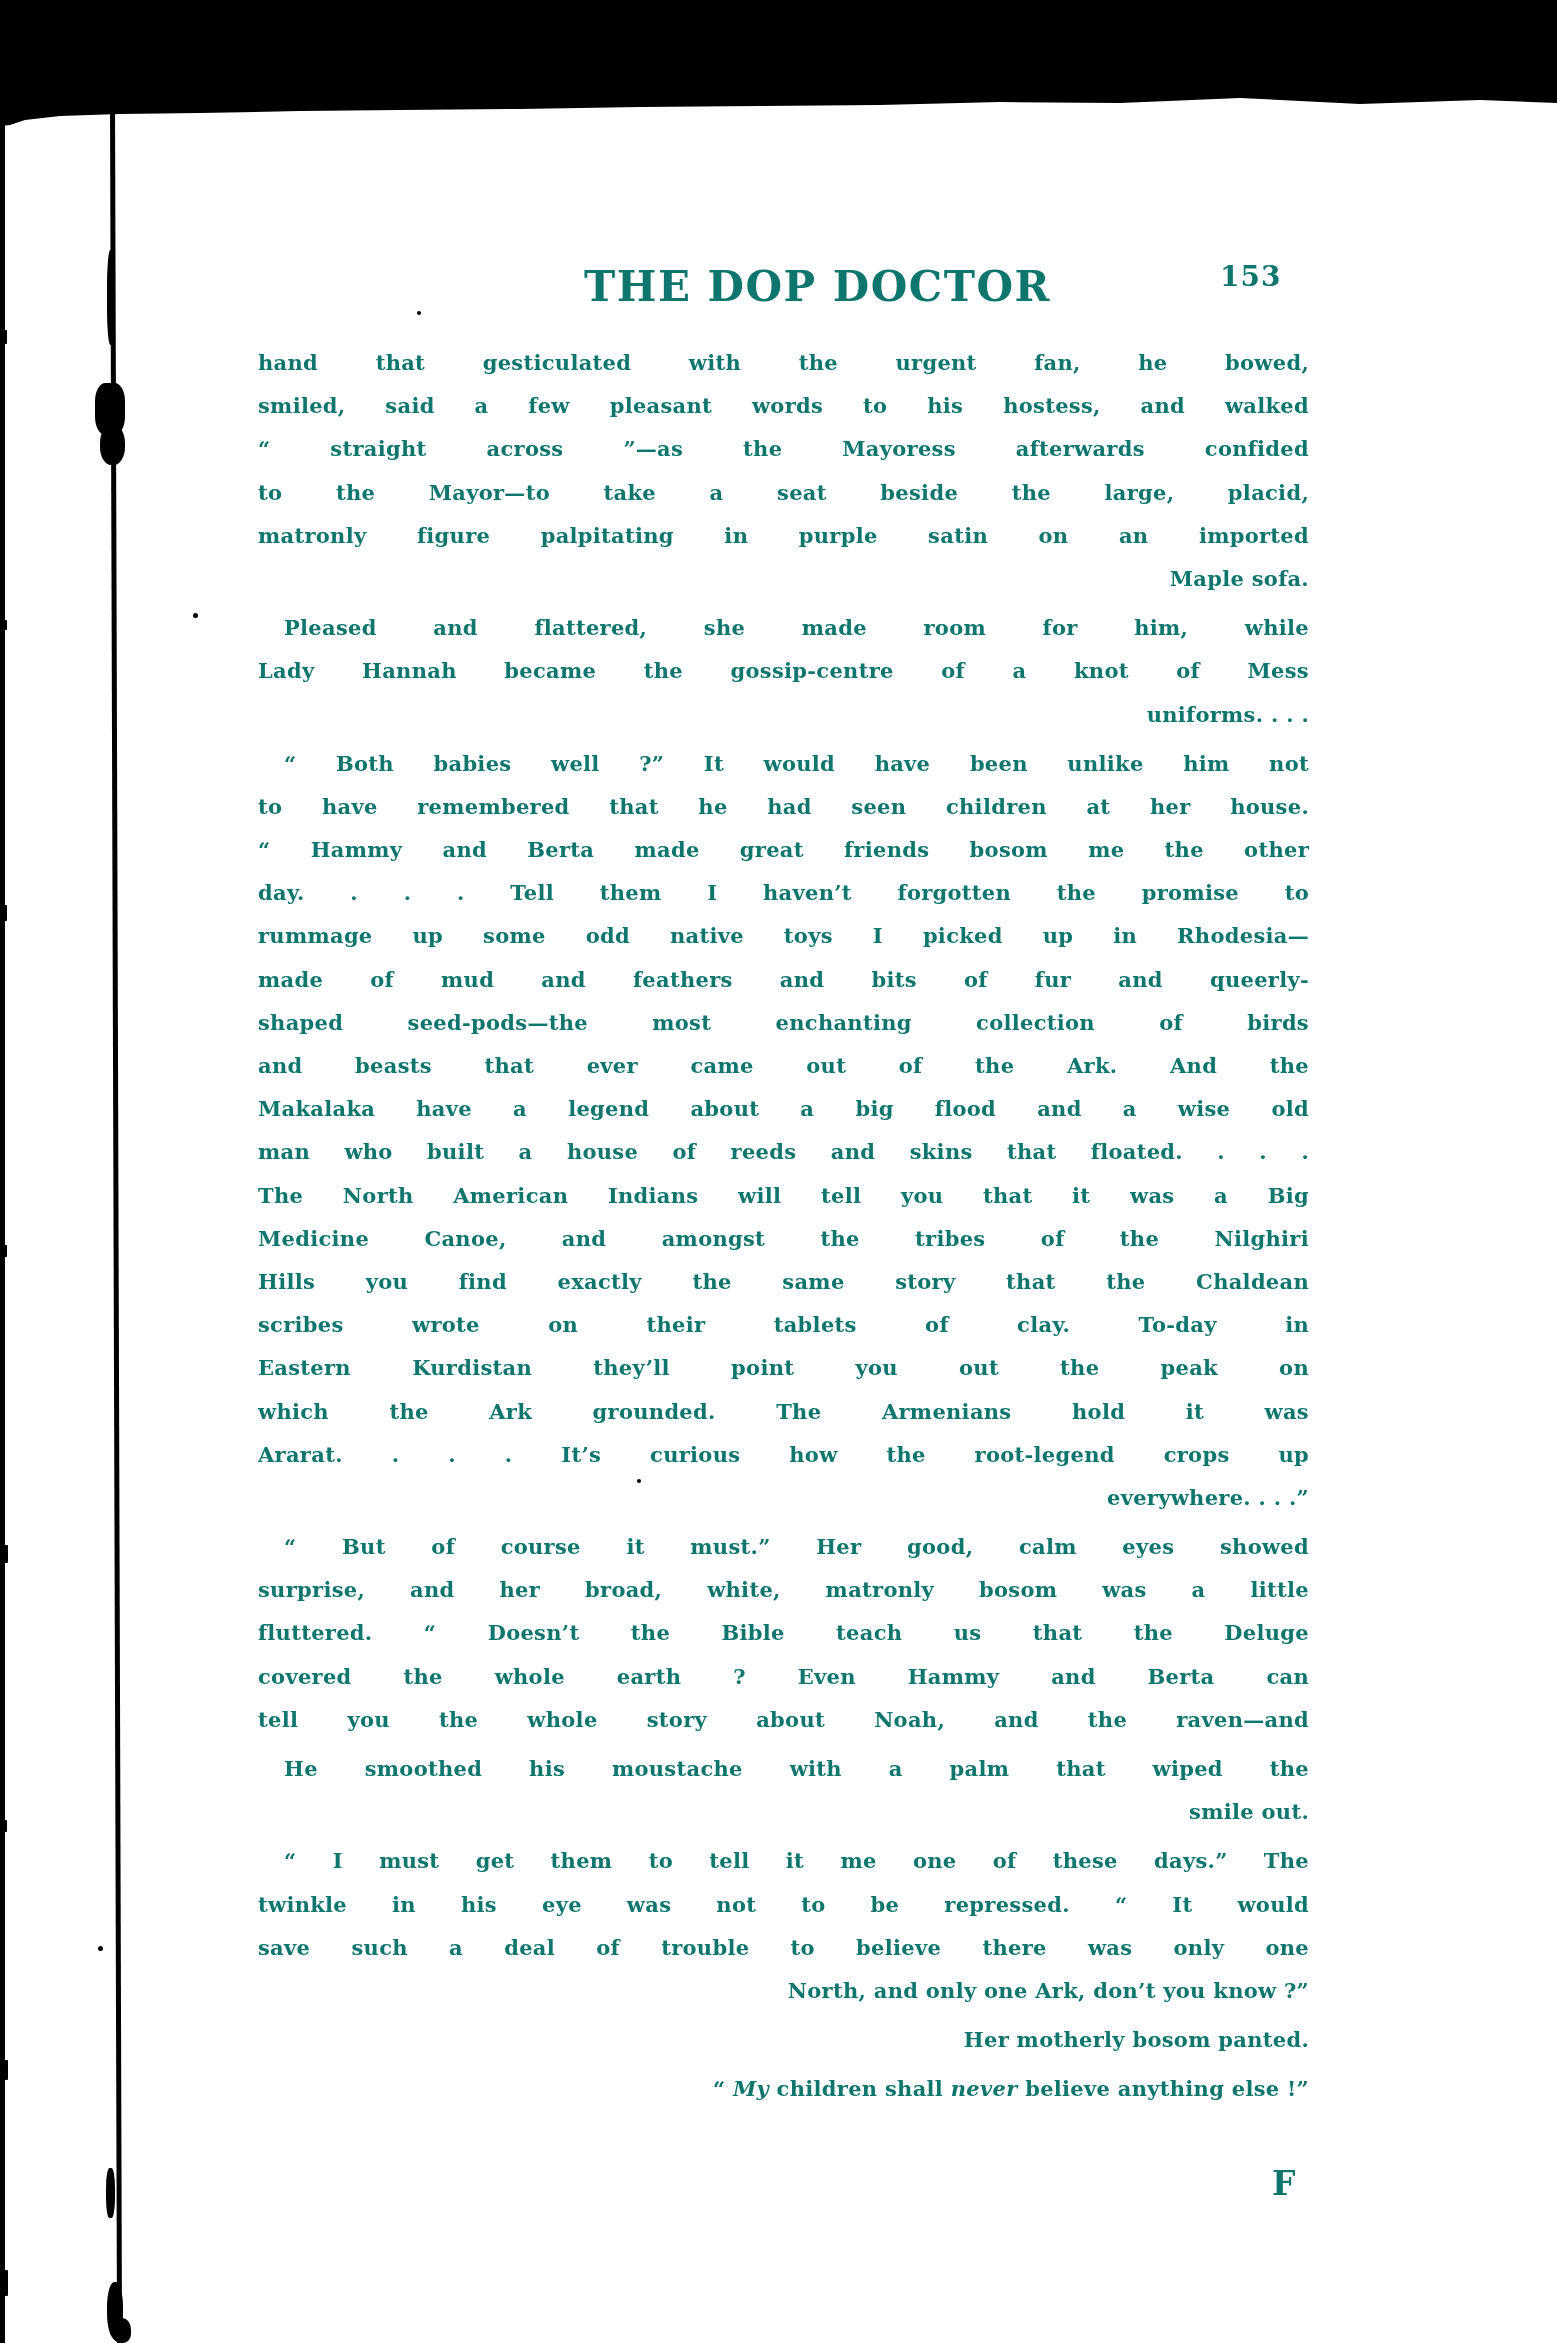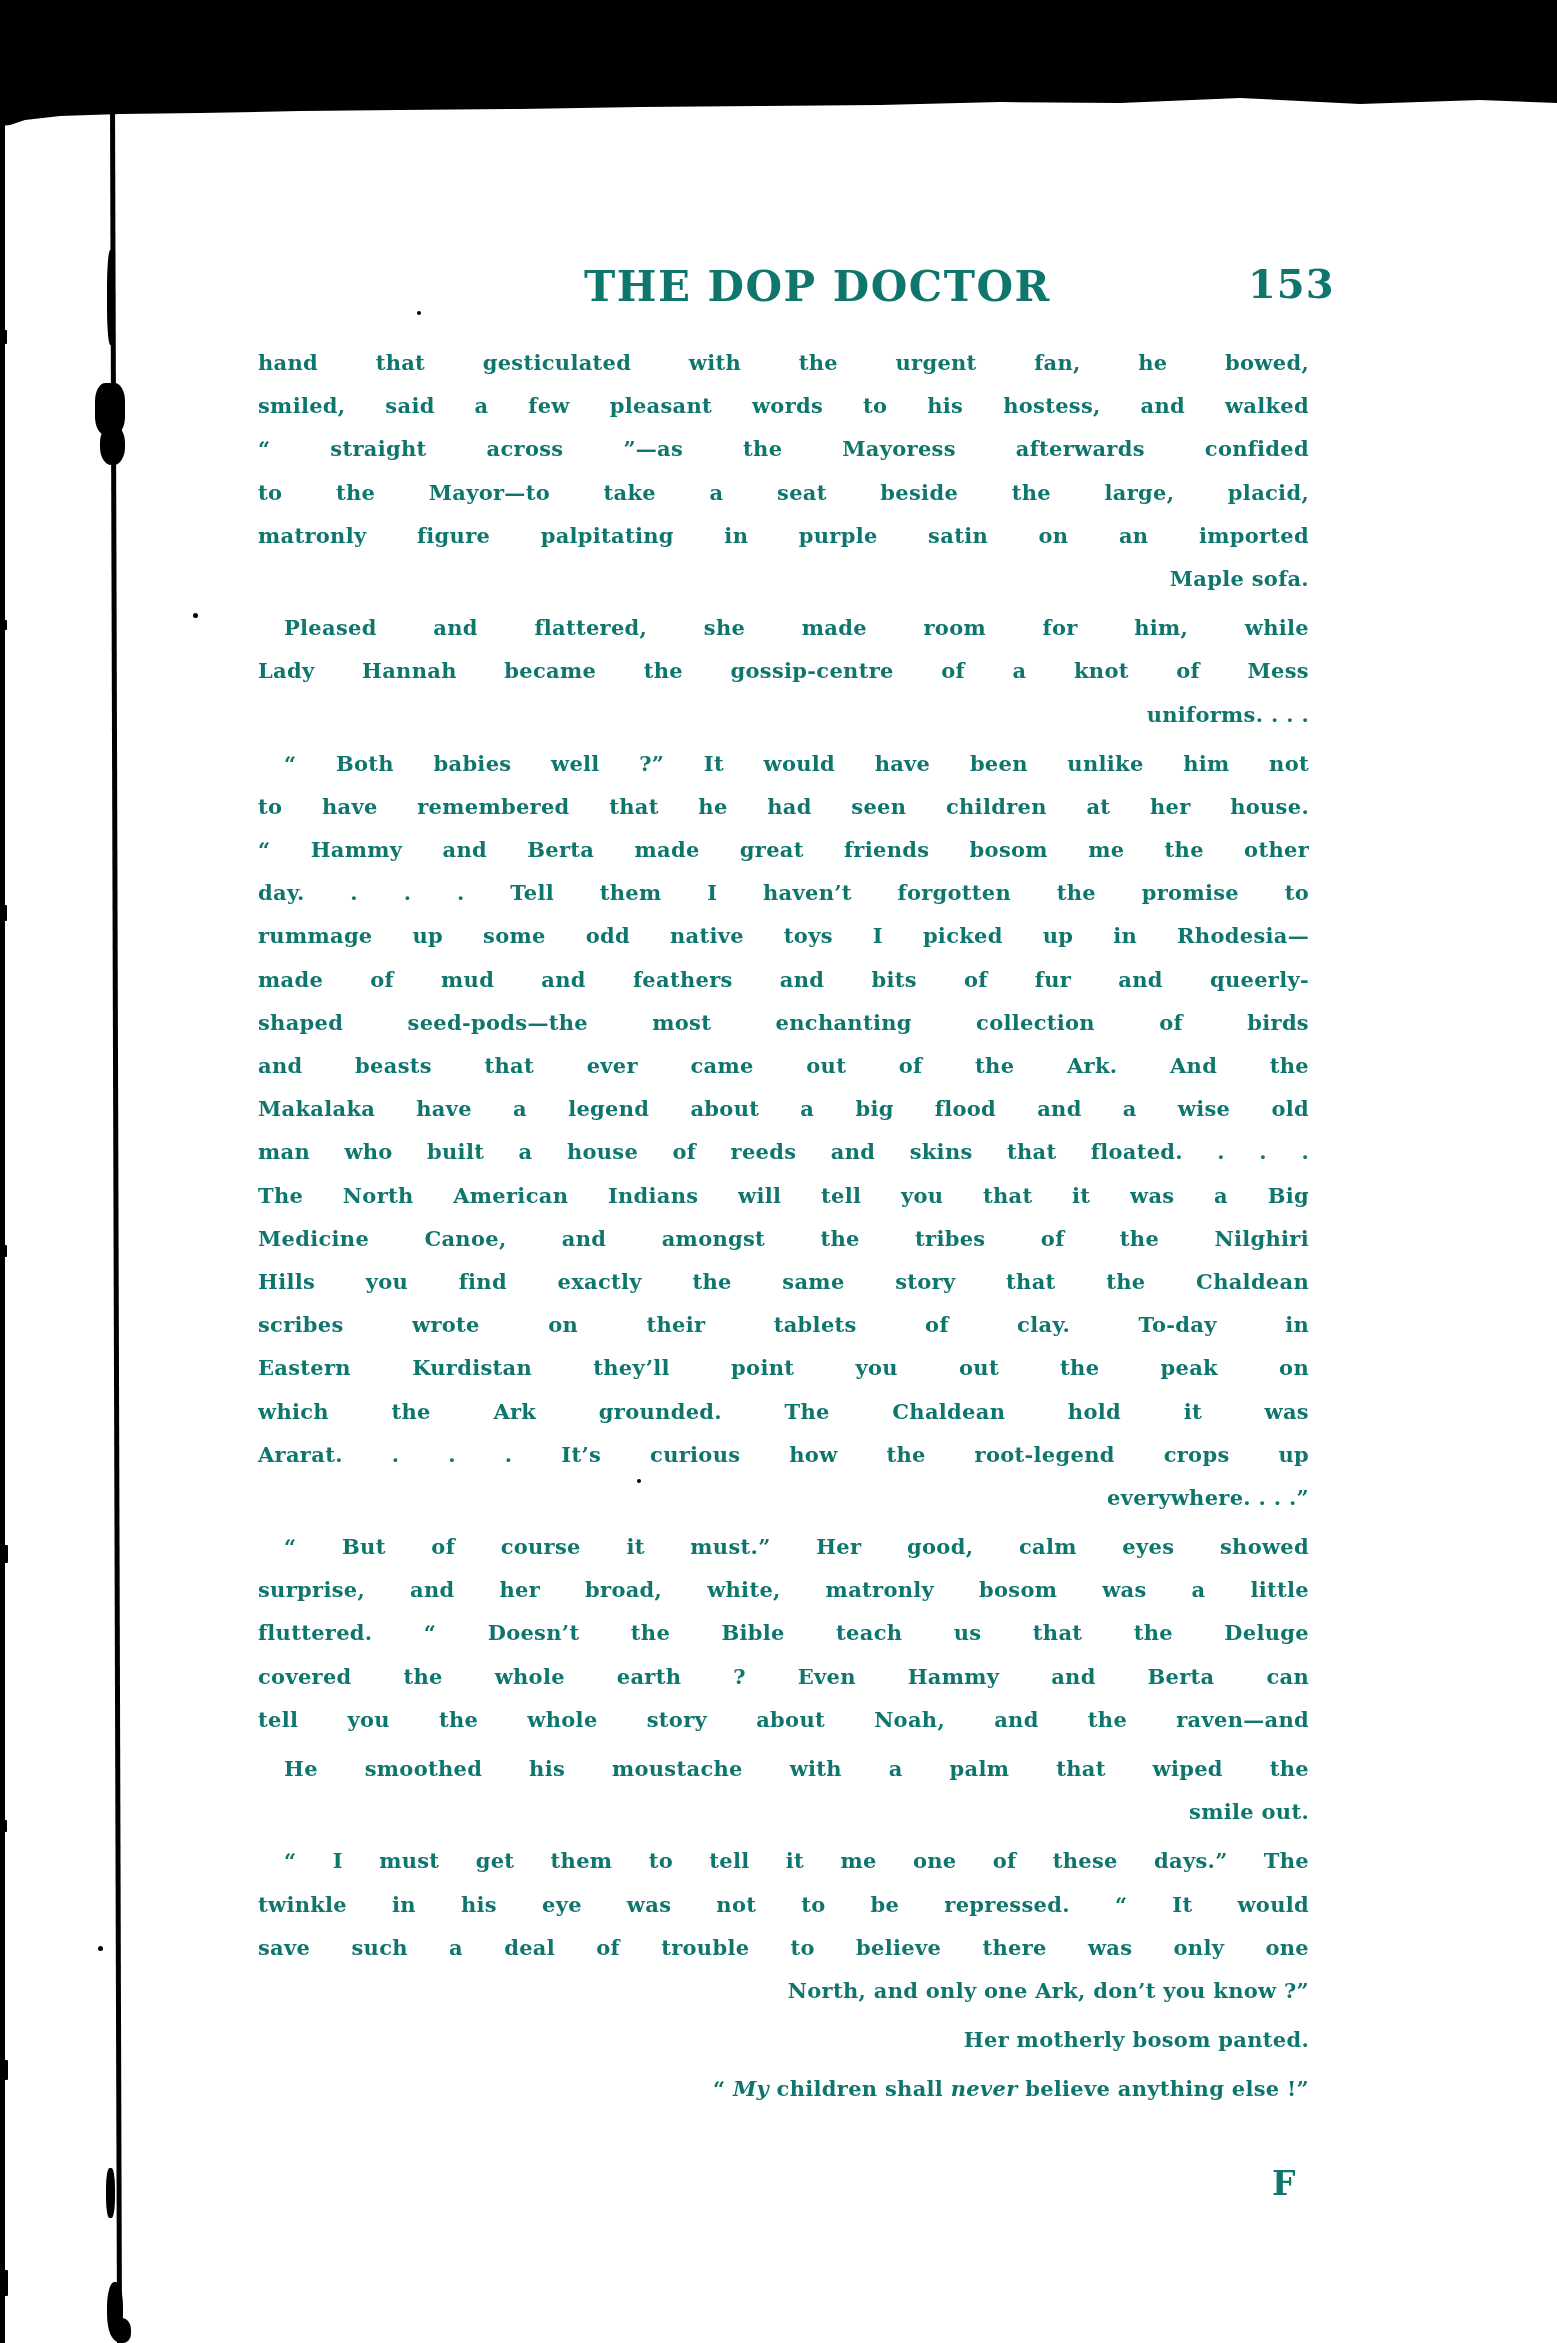--- a/index.html
+++ b/index.html
@@ -12,21 +12,21 @@
         300px 111px,200px 113px,120px 114px,60px 116px,25px 120px,10px 125px,0 126px);}
   .edge{position:absolute;left:0;top:0;width:5px;height:2343px;background:#000;}
   .tick{position:absolute;background:#000;border-radius:1px;}
   .rule{position:absolute;left:110px;top:102px;width:5px;height:2241px;background:#000;
         transform:rotate(-0.18deg);transform-origin:top left;}
   .blob{position:absolute;background:#000;}
   .speck{position:absolute;width:5px;height:5px;background:#000;border-radius:50%;}
   
   .hdr-title{position:absolute;left:584px;top:262px;font-size:42px;font-weight:700;
         letter-spacing:1.5px;white-space:nowrap;}
-  .hdr-num{position:absolute;left:1248px;top:260px;font-size:40px;font-weight:700;
+  .hdr-num{position:absolute;left:1220px;top:260px;font-size:28px;font-weight:700;
         letter-spacing:1px;}
   
   .text{position:absolute;left:258px;top:341px;width:1051px;font-size:21px;font-weight:700;
         letter-spacing:0.3px;}
   .line{height:43.2px;line-height:43.2px;text-align:right;}
   .line.j{text-align:justify;text-align-last:justify;}
   .line.ind{padding-left:26px;margin-top:6px;}
   
   .sig{position:absolute;left:1272px;top:2164px;font-size:33px;font-weight:700;}
 </style>
@@ -80,21 +80,21 @@
       <div class="line j">made of mud and feathers and bits of fur and queerly-</div>
       <div class="line j">shaped seed-pods—the most enchanting collection of birds</div>
       <div class="line j">and beasts that ever came out of the Ark.  And the</div>
       <div class="line j">Makalaka have a legend about a big flood and a wise old</div>
       <div class="line j">man who built a house of reeds and skins that floated. . . .</div>
       <div class="line j">The North American Indians will tell you that it was a Big</div>
       <div class="line j">Medicine Canoe, and amongst the tribes of the Nilghiri</div>
       <div class="line j">Hills you find exactly the same story that the Chaldean</div>
       <div class="line j">scribes wrote on their tablets of clay.  To-day in</div>
       <div class="line j">Eastern Kurdistan they’ll point you out the peak on</div>
-      <div class="line j">which the Ark grounded.  The Chaldean hold it was</div>
+      <div class="line j">which the Ark grounded.  The Armenians hold it was</div>
       <div class="line j">Ararat. . . .  It’s curious how the root-legend crops up</div>
       <div class="line">everywhere. . . .”</div>
       <div class="line j ind">“ But of course it must.”  Her good, calm eyes showed</div>
       <div class="line j">surprise, and her broad, white, matronly bosom was a little</div>
       <div class="line j">fluttered.  “ Doesn’t the Bible teach us that the Deluge</div>
       <div class="line j">covered the whole earth ?  Even Hammy and Berta can</div>
       <div class="line j">tell you the whole story about Noah, and the raven—and</div>
       <div class="line j ind">He smoothed his moustache with a palm that wiped the</div>
       <div class="line">smile out.</div>
       <div class="line j ind">“ I must get them to tell it me one of these days.”  The</div>

